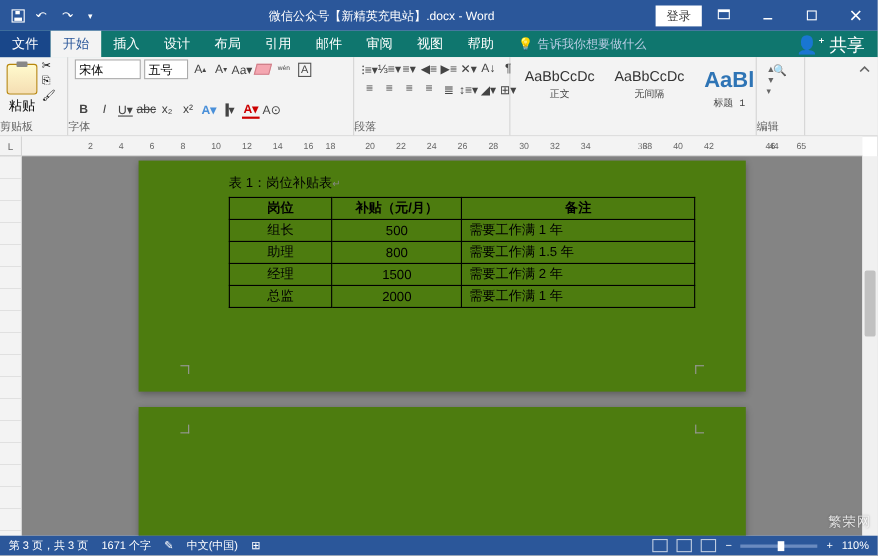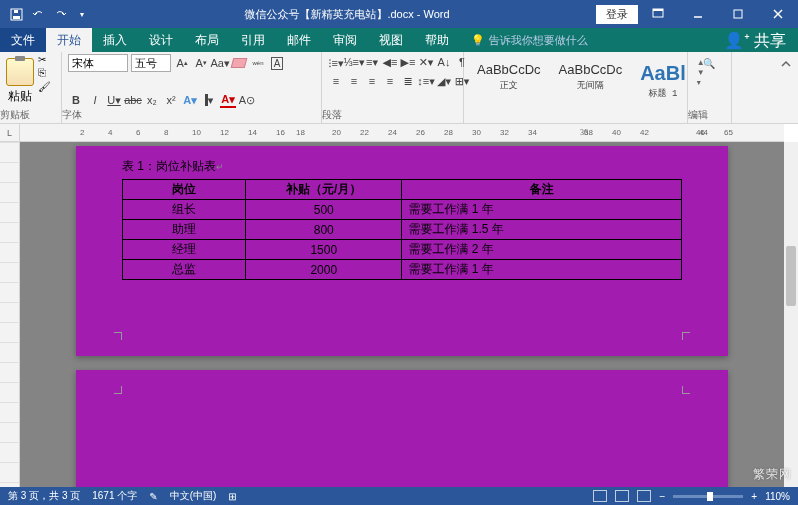--- a/index.html
+++ b/index.html
@@ -38,21 +38,21 @@
 .style-sample { font-size: 13px; color: #333; }
 .style-heading { font-size: 20px; color: #2e74b5; font-weight: bold; }
 .style-name { font-size: 9px; color: #444; margin-top: 2px; font-family: Liberation Mono, monospace; }
 .edit-group { width: 44px; }
 .ruler-v { position: absolute; left: 0; top: 142px; width: 20px; bottom: 18px; background: #f3f3f3; border-right: 1px solid #d4d4d4; }
 .ruler-v .ticks { position: absolute; top: 0; bottom: 0; left: 0; right: 0; background: repeating-linear-gradient(#e0e0e0 0 1px, transparent 1px 20px); }
 .ruler-h { position: absolute; left: 20px; right: 14px; top: 124px; height: 18px; background: #f3f3f3; border-bottom: 1px solid #d4d4d4; display: flex; align-items: center; }
 .ruler-corner { position: absolute; left: 0; top: 124px; width: 20px; height: 18px; background: #f3f3f3; border-right: 1px solid #d4d4d4; border-bottom: 1px solid #d4d4d4; display: flex; align-items: center; justify-content: center; font-size: 9px; color: #666; }
 .ruler-num { font-size: 8px; color: #666; position: absolute; }
 .doc-area { position: absolute; left: 20px; right: 14px; top: 142px; bottom: 18px; background: #848484; overflow: hidden; }
-.page { background: #a21caf; margin: 0 auto; width: 652px; position: relative; box-shadow: 0 2px 6px rgba(0,0,0,0.3); }
+.page { background: #4d7c0f; margin: 0 auto; width: 552px; position: relative; box-shadow: 0 2px 6px rgba(0,0,0,0.3); padding-left: 36px; }
 .page1 { height: 210px; margin-top: 4px; }
 .page2 { height: 130px; margin-top: 14px; }
 .doc-content { padding: 12px 46px 0; font-size: 12px; color: #000; }
 .doc-title { font-size: 12px; margin-bottom: 4px; }
 table.doc-table { border-collapse: collapse; width: 100%; font-size: 12px; }
 table.doc-table th, table.doc-table td { border: 1px solid #000; padding: 1px 6px; text-align: center; font-weight: normal; }
 table.doc-table td.left { text-align: left; }
 table.doc-table th { font-weight: bold; }
 .crop-mark { position: absolute; width: 16px; height: 16px; }
 .crop-mark::before, .crop-mark::after { content: ""; position: absolute; background: #999; }

